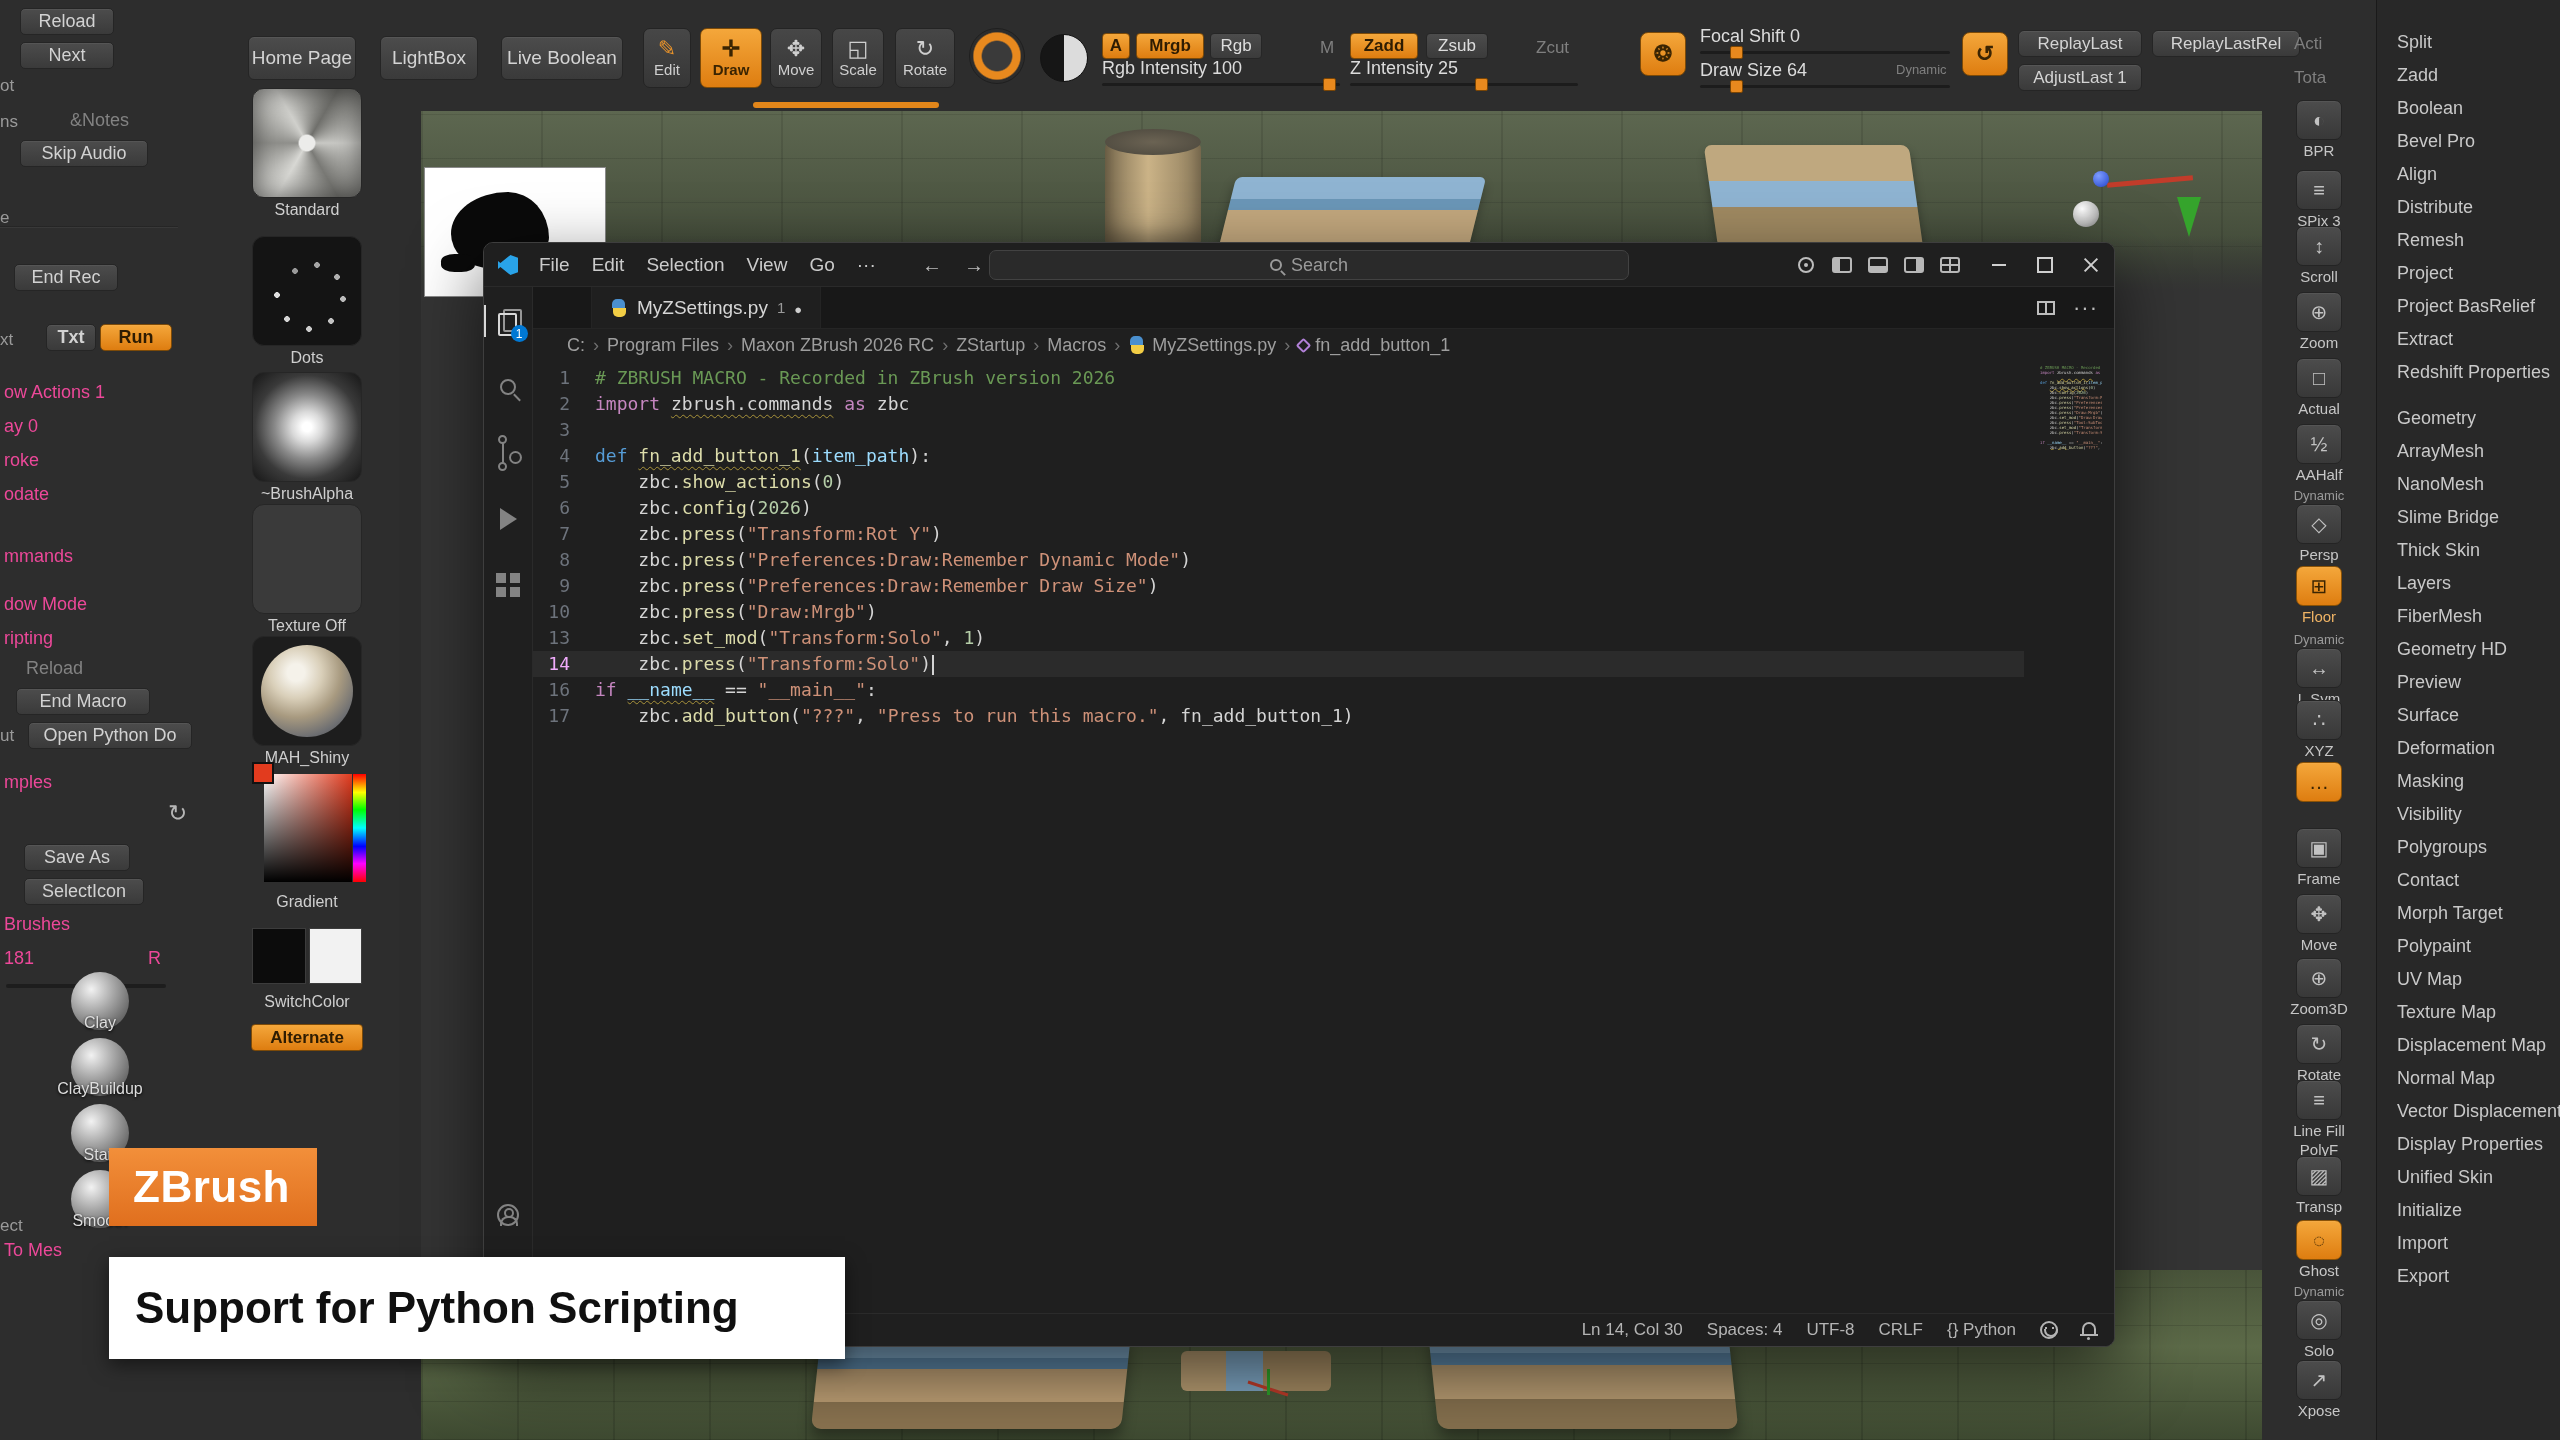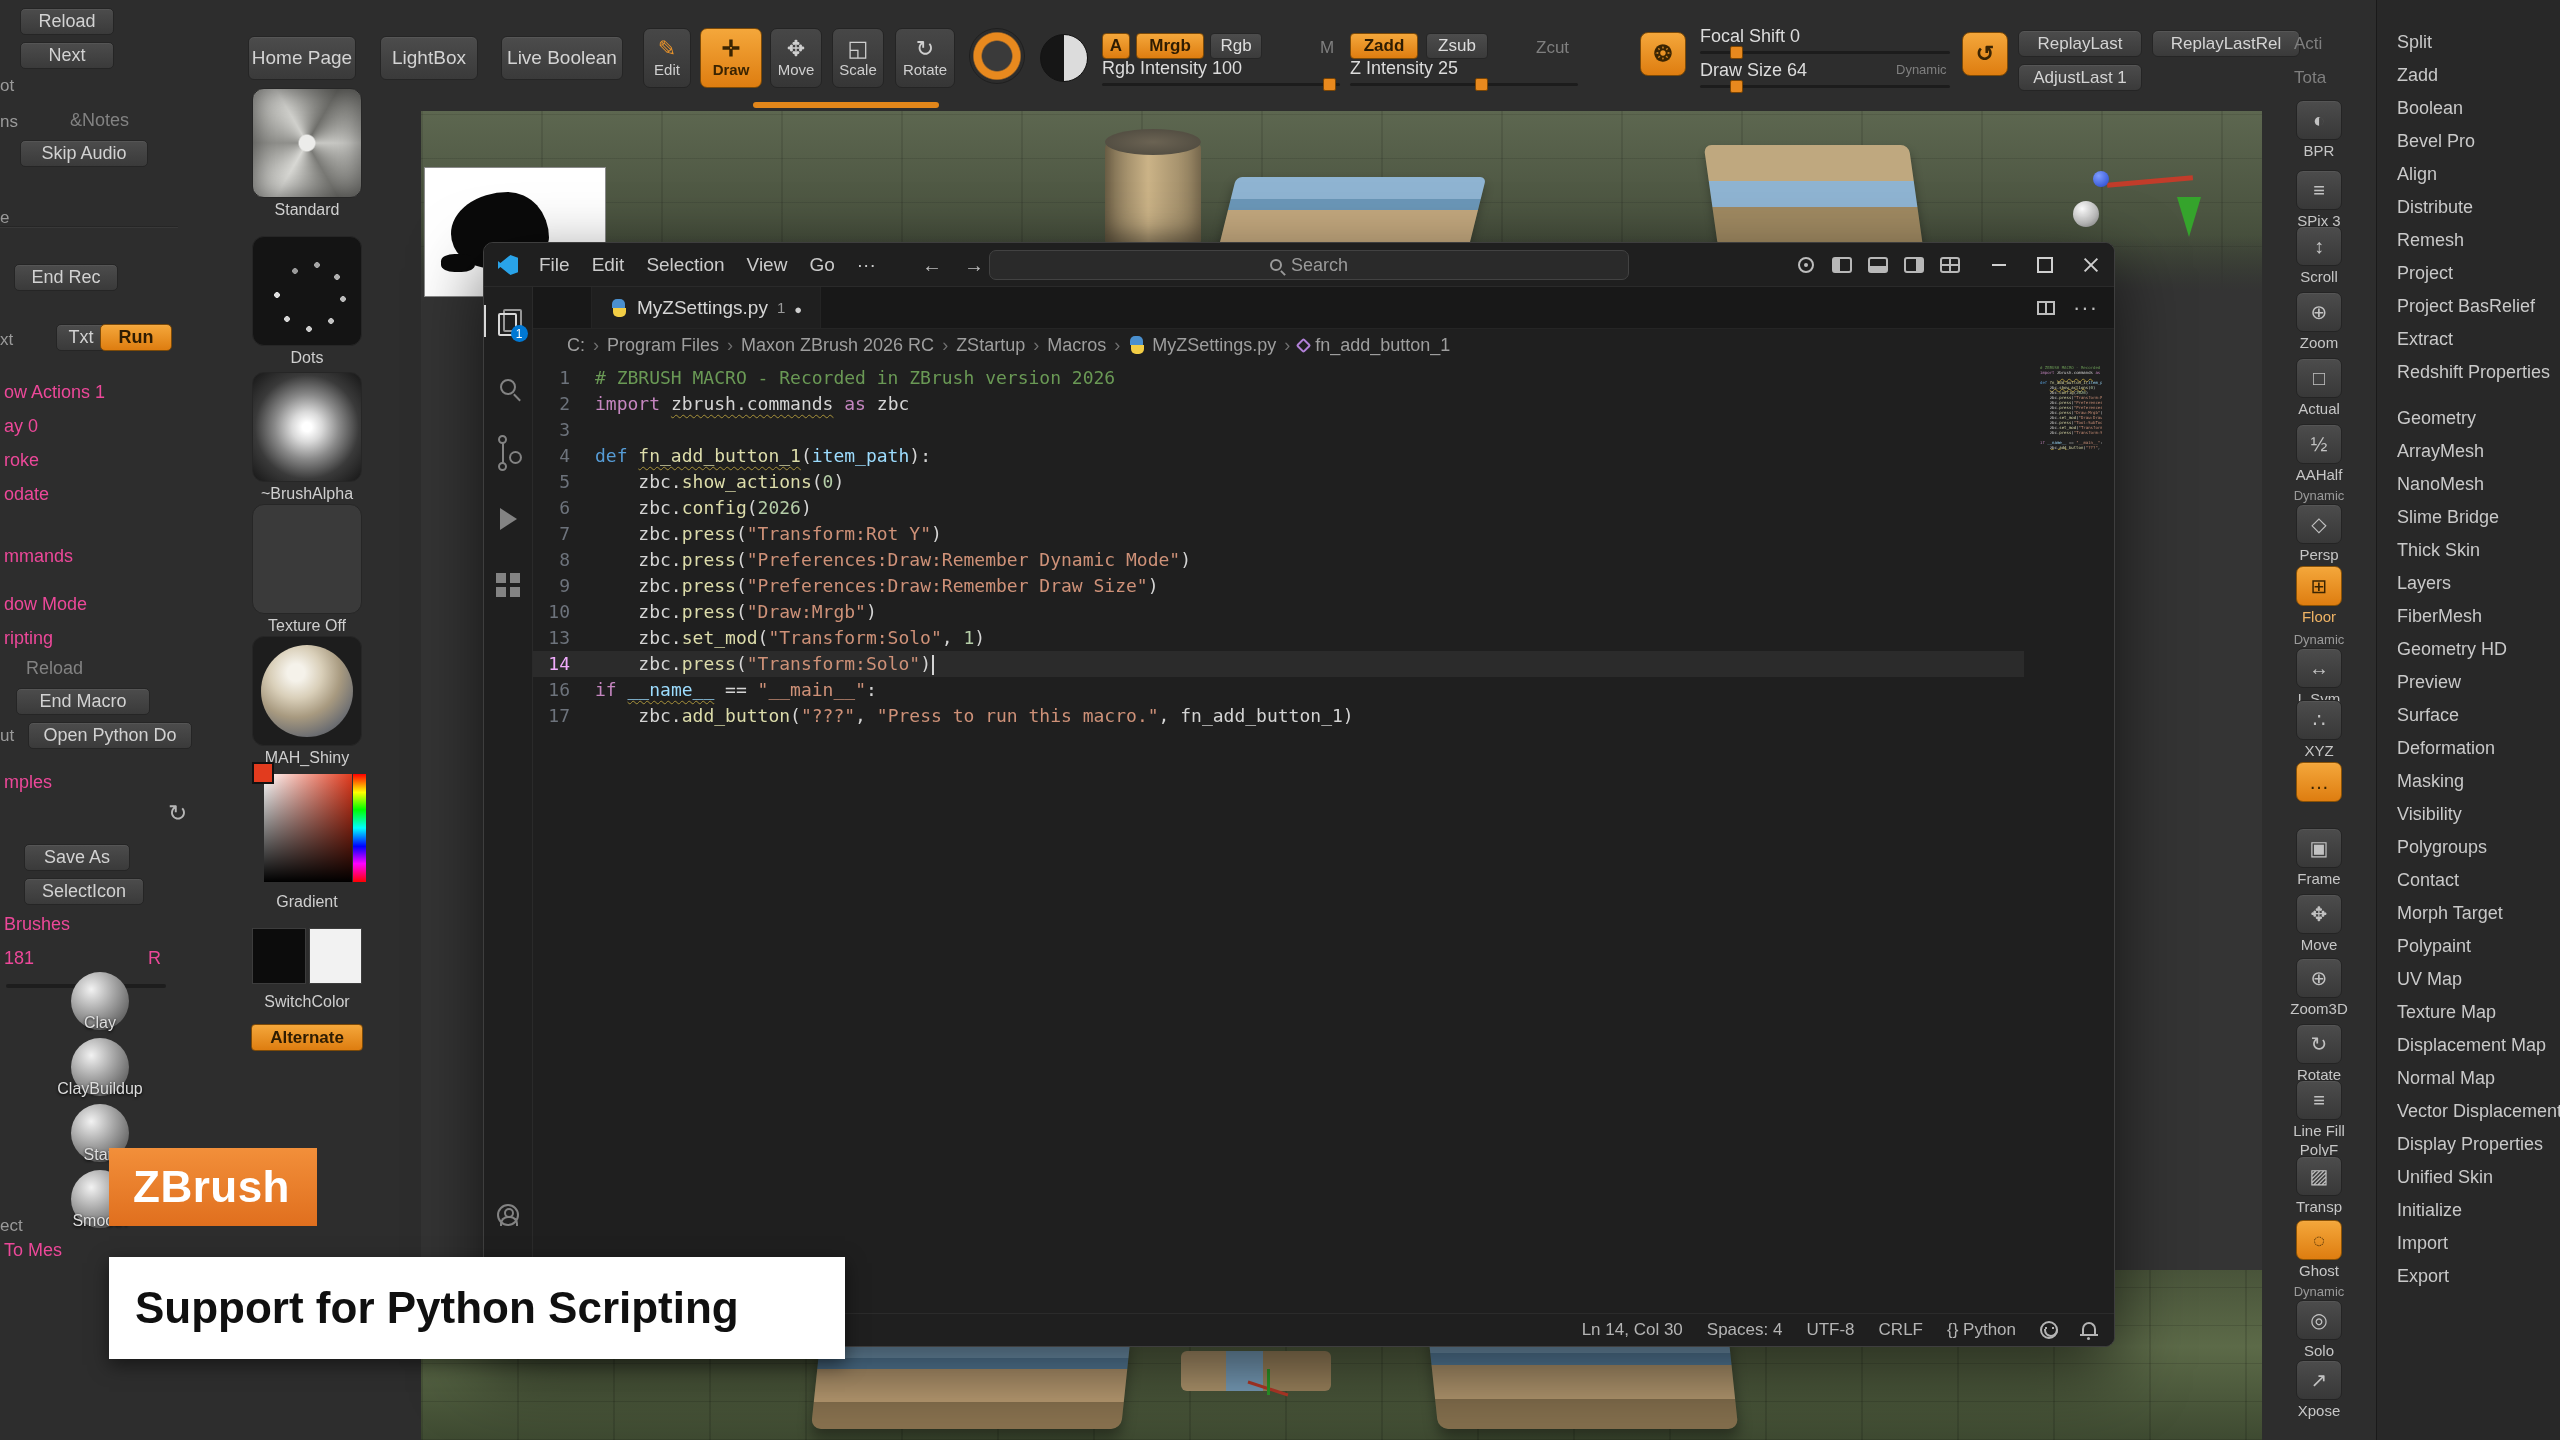--- a/index.html
+++ b/index.html
@@ -259,21 +259,21 @@
       <div class="lp-btn" style="top: 8px; left: 20px; width: 94px;">Reload</div>
       <div class="lp-btn" style="top: 42px; left: 20px; width: 94px;">Next</div>
       <div class="lp-edge" style="top: 76px;">ot</div>
       <div class="lp-edge" style="top: 112px;">ns</div>
       <div class="lp-dim" style="top: 110px; left: 70px;">&amp;Notes</div>
       <div class="lp-btn" style="top: 140px; left: 20px; width: 128px;">Skip Audio</div>
       <div class="lp-edge" style="top: 208px;">e</div>
       <div class="lp-divider" style="top: 226px; left: 0px; width: 178px;"></div>
       <div class="lp-btn" style="top: 264px; left: 14px; width: 104px;">End Rec</div>
       <div class="lp-edge" style="top: 330px;">xt</div>
-      <div class="lp-btn" style="top: 324px; left: 56px; width: 50px;">Txt</div>
+      <div class="lp-btn" style="top: 324px; left: 46px; width: 50px; font-weight: bold;">Txt</div>
       <div class="lp-btnOrange" style="top: 324px; left: 100px; width: 72px;">Run</div>
       <div class="lp-text" style="top: 382px;">ow Actions 1</div>
       <div class="lp-text" style="top: 416px;">ay 0</div>
       <div class="lp-text" style="top: 450px;">roke</div>
       <div class="lp-text" style="top: 484px;">odate</div>
       <div class="lp-text" style="top: 546px;">mmands</div>
       <div class="lp-text" style="top: 594px;">dow Mode</div>
       <div class="lp-text" style="top: 628px; text-align: center;">ripting</div>
       <div class="lp-dim" style="top: 658px; left: 26px;">Reload</div>
       <div class="lp-btn" style="top: 688px; left: 16px; width: 134px;">End Macro</div>

